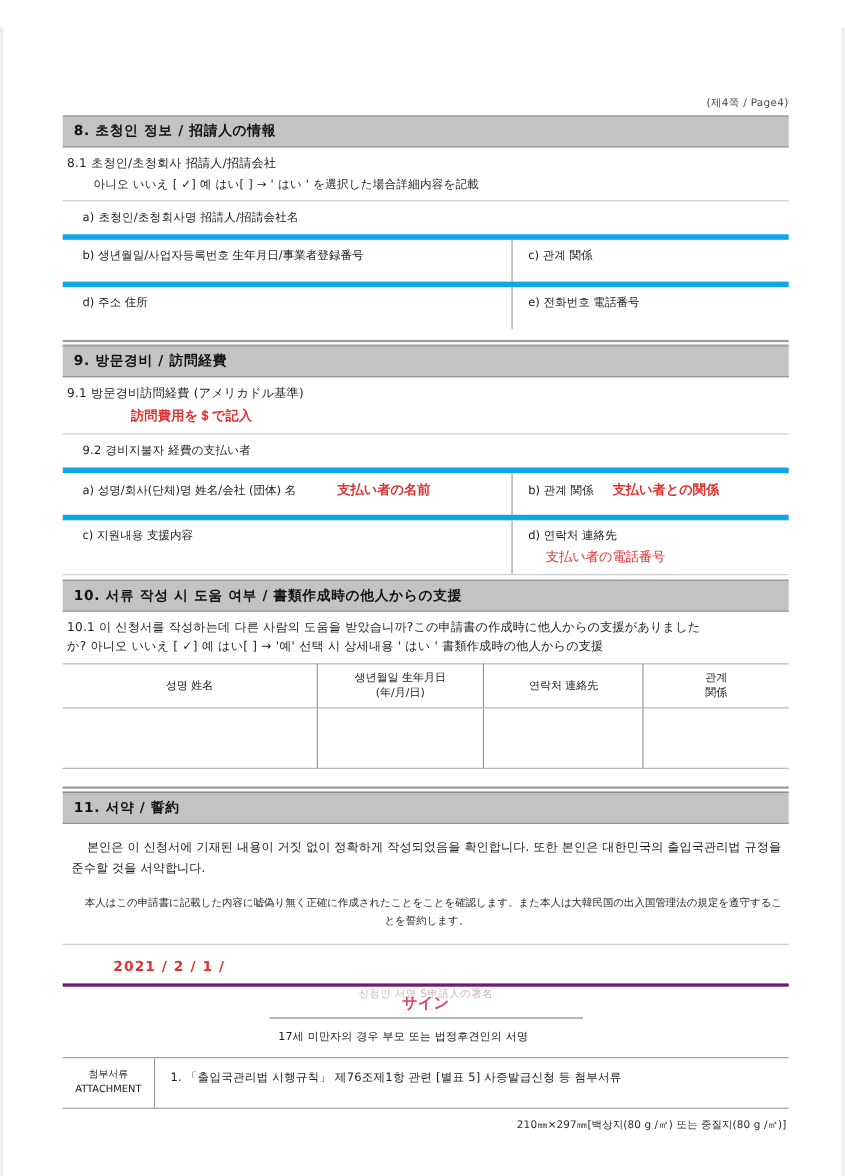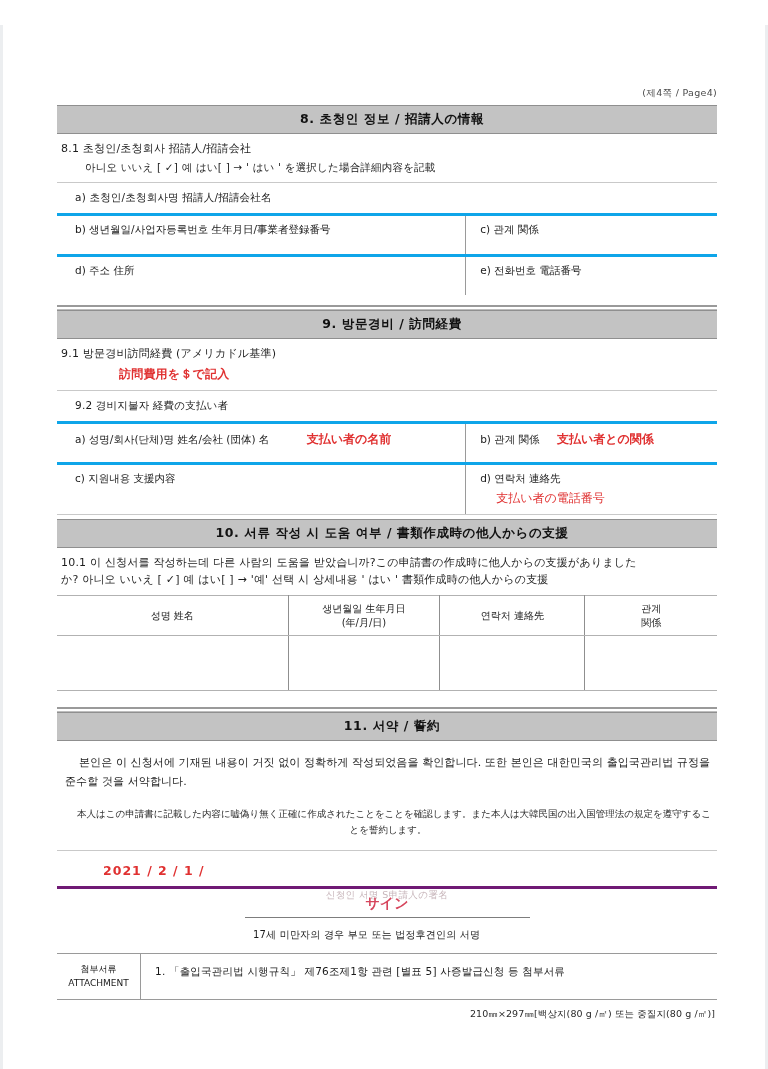--- a/index.html
+++ b/index.html
@@ -49,21 +49,20 @@
   
   .sec-head {
     background: #c3c3c3;
     border-top: 1px solid #8f8f8f;
     border-bottom: 1px solid #8f8f8f;
     font-size: 12.5px;
     font-weight: bold;
     color: #111;
     padding: 5px 0 5px 10px;
     letter-spacing: 0.6px;
-    text-align: center;
   }
   .rule-dbl {
     border-top: 2px solid #9a9a9a;
     border-bottom: 1px solid #bdbdbd;
     height: 2px;
   }
   .rule-light {
     border-top: 1px solid #c9c9c9;
     height: 0;
   }
@@ -83,21 +82,21 @@
   }
   .q-item {
     font-size: 10.5px;
     padding: 8px 0 8px 18px;
     letter-spacing: 0.2px;
   }
 
   
   .row2 {
     display: flex;
-    border-top: 3px solid #0ea5e9;
+    border-top: 5px solid #0ea5e9;
   }
   .row2 .cell-l {
     flex: 0 0 62%;
     box-sizing: border-box;
     border-right: 1px solid #9a9a9a;
     min-height: 38px;
     padding: 7px 8px 7px 18px;
     font-size: 10.5px;
     position: relative;
   }

